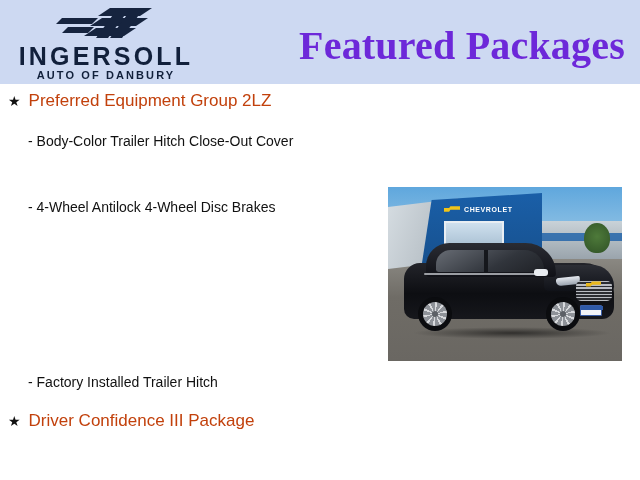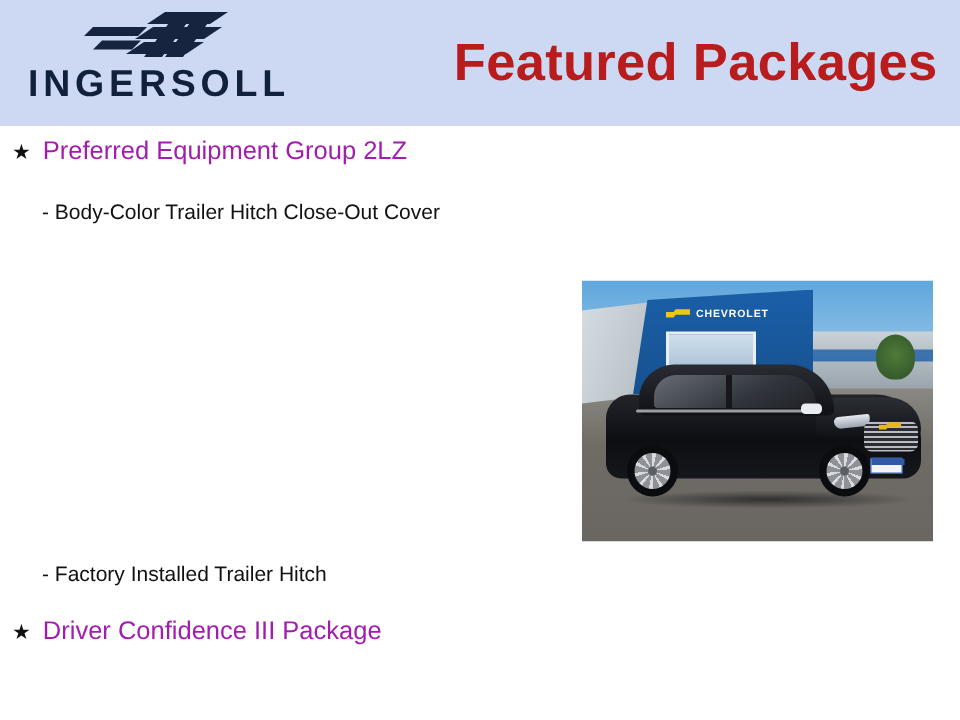--- a/index.html
+++ b/index.html
@@ -50,25 +50,26 @@
     text-align: center;
     font-size: 11px;
     font-weight: bold;
     letter-spacing: 2.1px;
     color: #11203b;
     line-height: 1;
   }
   .slide-title {
     position: absolute;
     right: 15px; top: 22px;
-    font-size: 35px;
+    font-size: 40px;
     font-weight: bold;
-    color: #b91c1c;
+    color: #6d28d9;
     letter-spacing: 0.2px;
     white-space: nowrap;
+    font-family: Liberation Serif, serif;
   }
 
   
   .content {
     position: absolute;
     left: 0; top: 88px;
     width: 640px; height: 392px;
   }
   .bullet-row {
     position: absolute;
@@ -80,21 +81,21 @@
   }
   .star {
     flex: 0 0 auto;
     font-size: 14px;
     line-height: 22px;
     color: #111111;
   }
   .bullet-text {
     font-size: 17px;
     line-height: 22px;
-    color: #a21caf;
+    color: #c2410c;
   }
   .sub-row {
     position: absolute;
     left: 28px;
     width: 352px;
     font-size: 14px;
     line-height: 23px;
     color: #111111;
   }
 
@@ -251,34 +252,36 @@
           <path d="M58 2 L100 2 L88 10 L46 10 Z"></path>
           <path d="M50 12 L96 12 L84 20 L38 20 Z"></path>
           <path d="M44 22 L84 22 L72 30 L32 30 Z"></path>
           <path d="M10 12 L46 12 L40 18 L4 18 Z"></path>
           <path d="M16 21 L42 21 L36 27 L10 27 Z"></path>
           <path d="M66 2 L78 2 L56 32 L44 32 Z"></path>
           <path d="M80 2 L92 2 L70 32 L58 32 Z"></path>
         </g>
       </svg>
       <div class="brand-name">INGERSOLL</div>
+      <div class="brand-sub">AUTO OF DANBURY</div>
     </div>
 
     <div class="slide-title">Featured Packages</div>
   </div>
 
   <div class="content">
 
     <div class="bullet-row" style="top:2px">
       <span class="star">★</span>
       <span class="bullet-text">Preferred Equipment Group 2LZ</span>
     </div>
 
     <div class="sub-row" style="top:42px">- Body-Color Trailer Hitch Close-Out Cover</div>
 
+    <div class="sub-row" style="top:108px">- 4-Wheel Antilock 4-Wheel Disc Brakes</div>
 
 
 
     <div class="sub-row" style="top:283px">- Factory Installed Trailer Hitch</div>
 
     <div class="bullet-row" style="top:322px">
       <span class="star">★</span>
       <span class="bullet-text">Driver Confidence III Package</span>
     </div>
 

